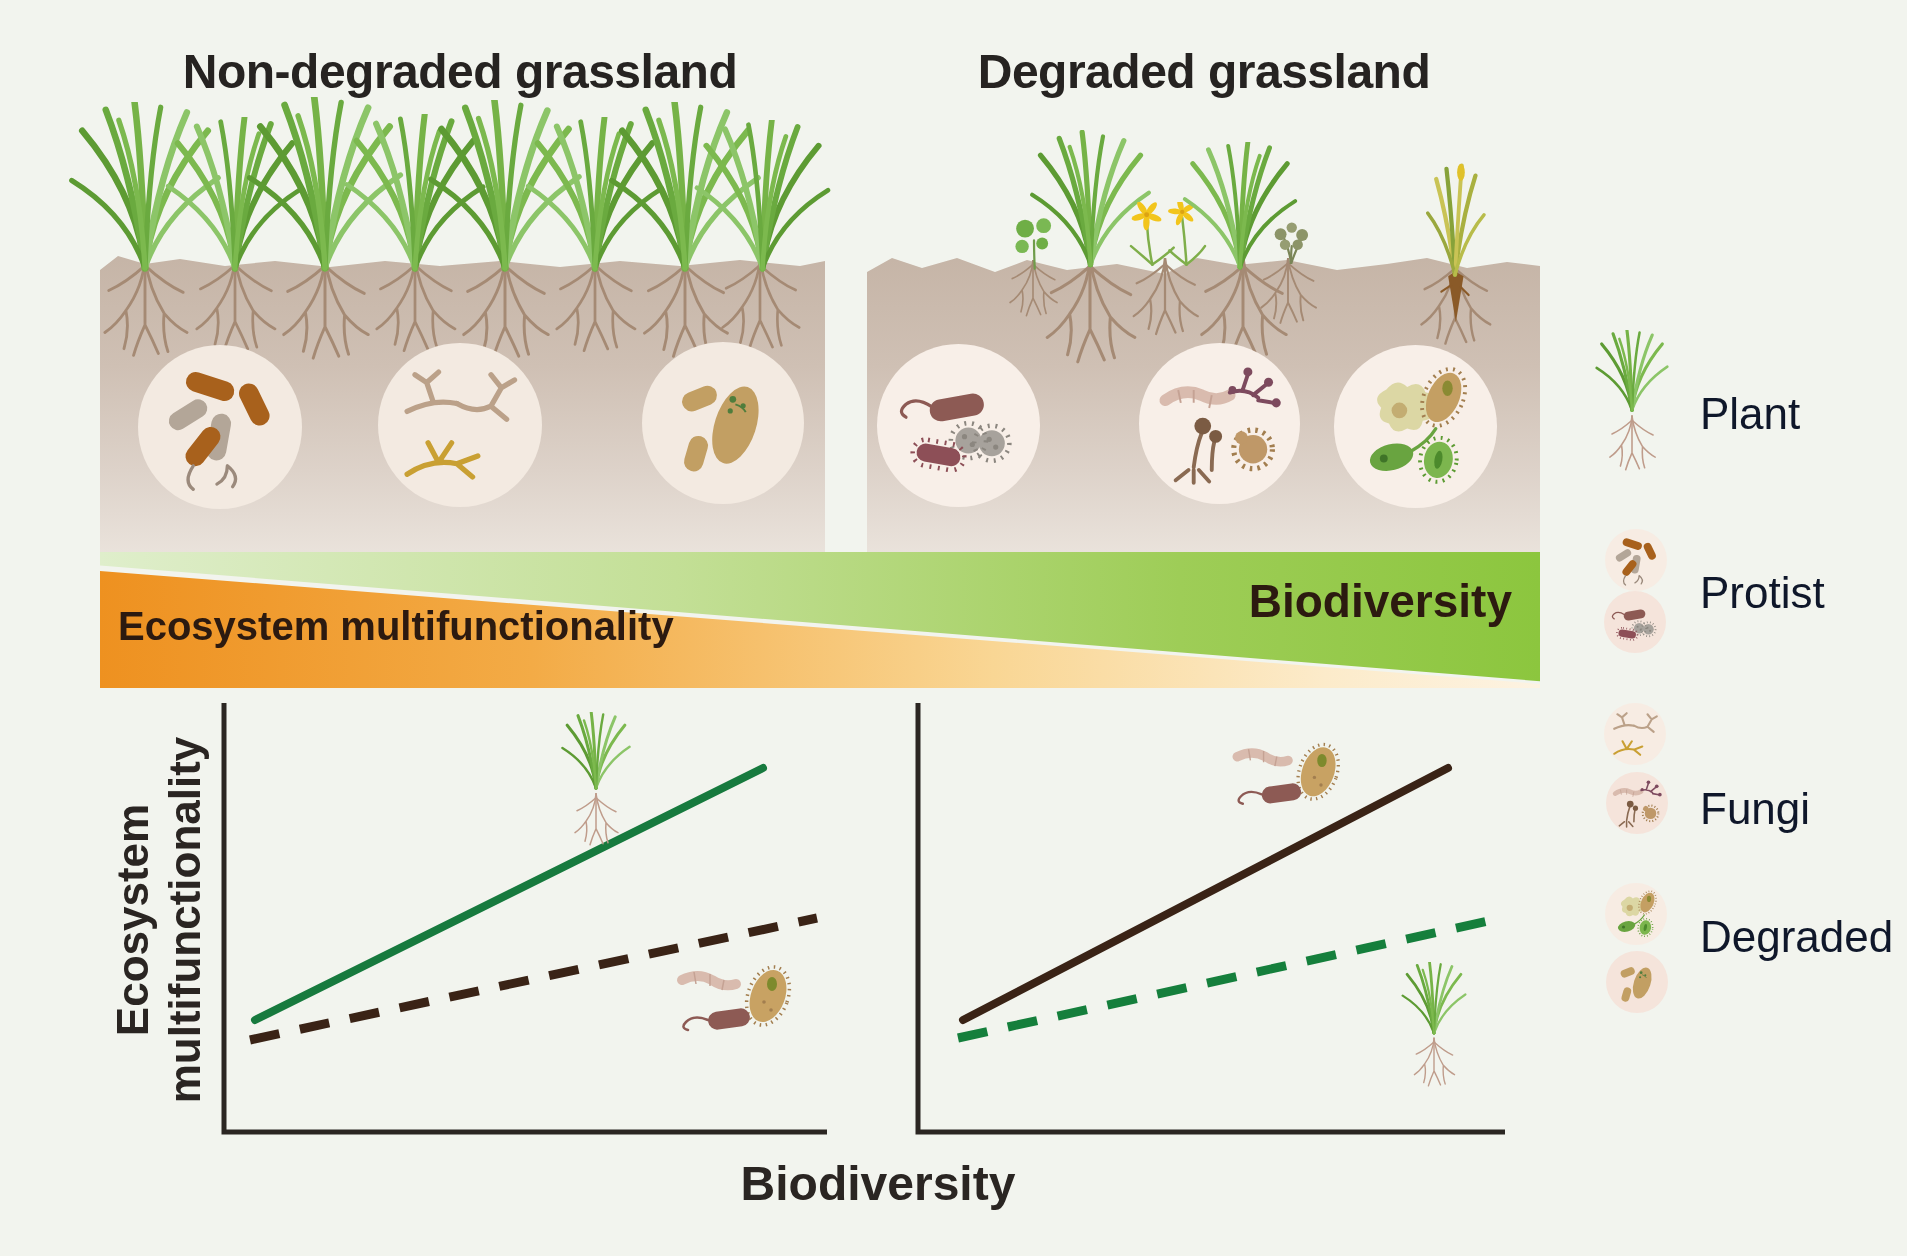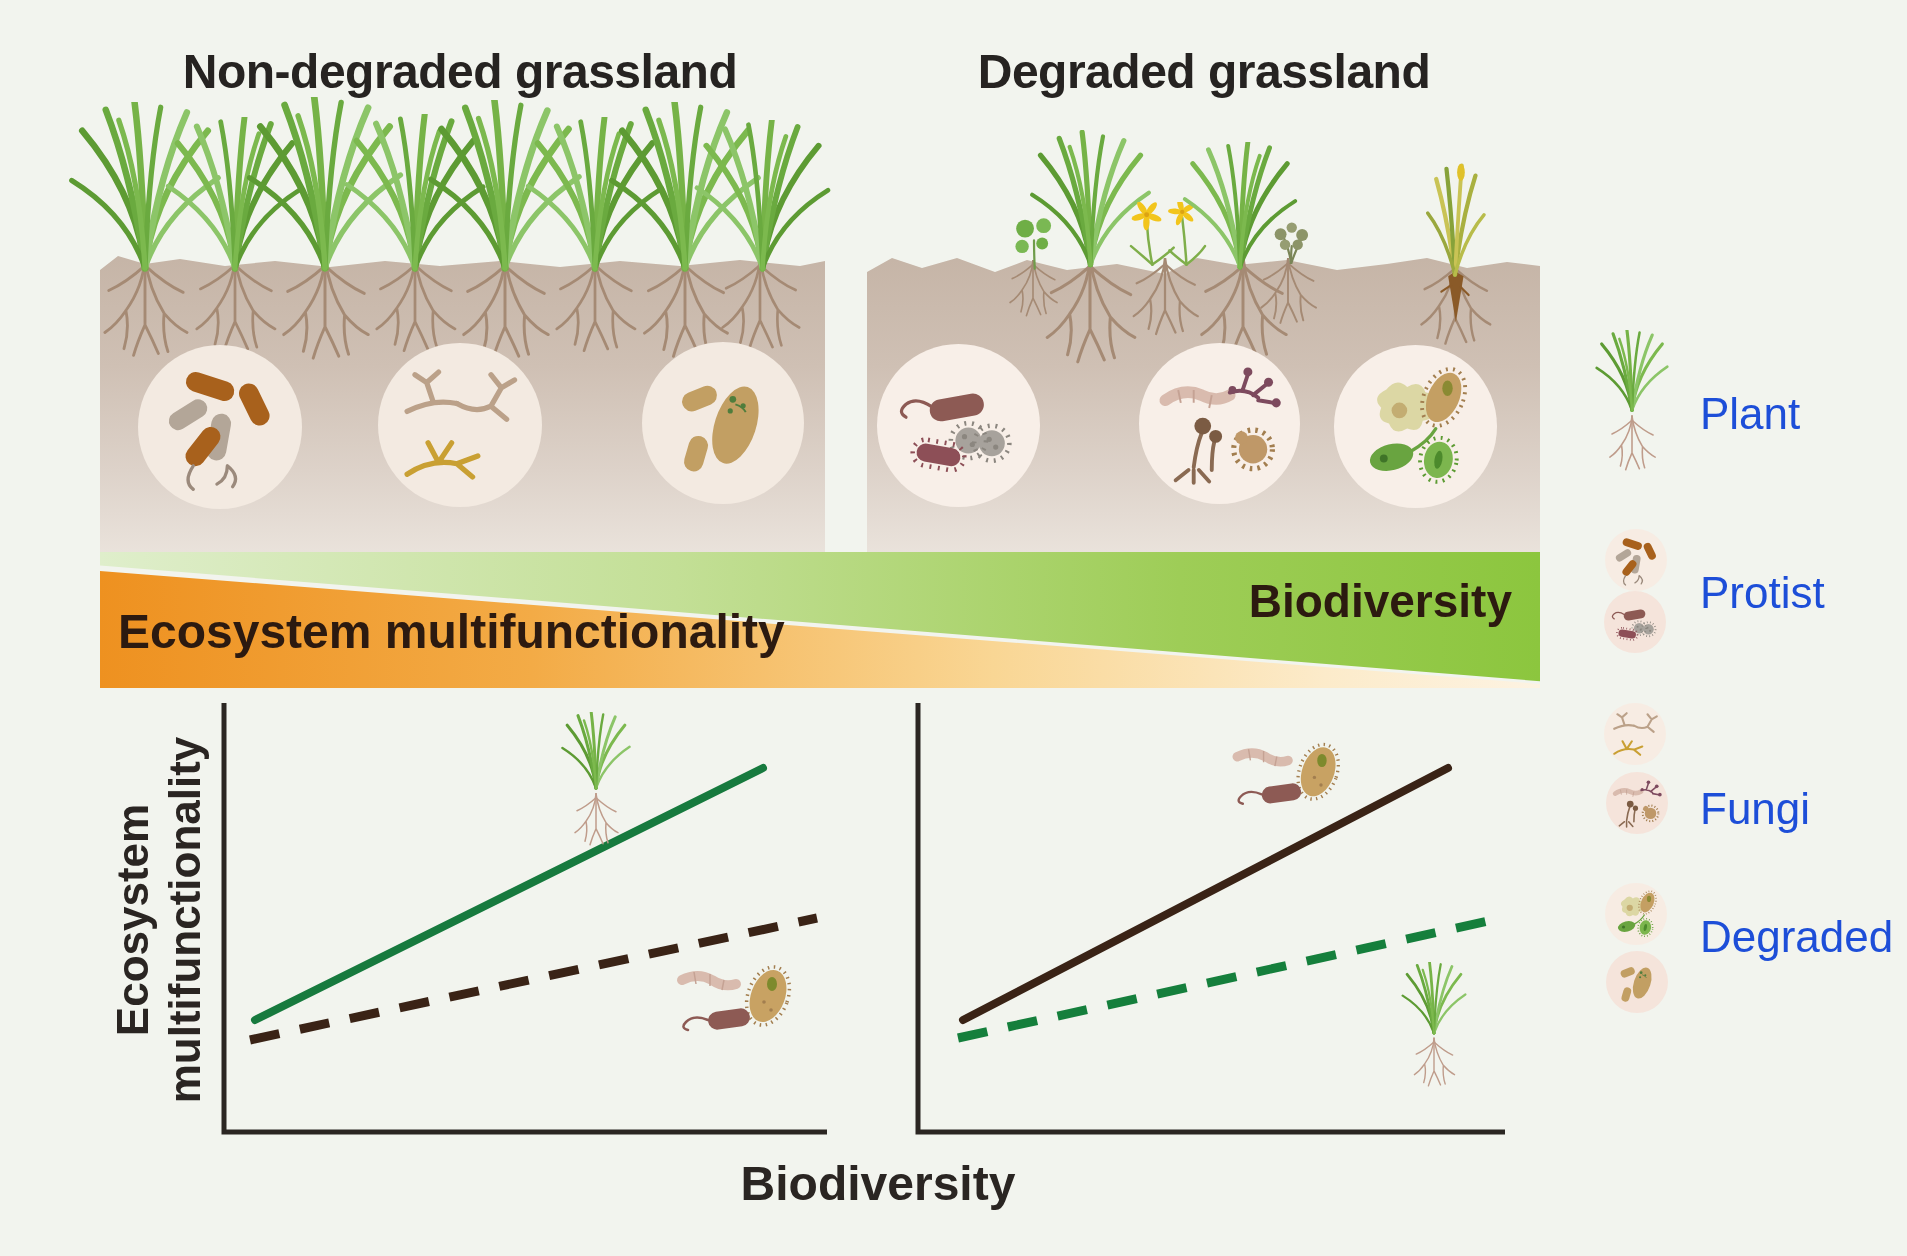--- a/index.html
+++ b/index.html
@@ -36,34 +36,34 @@
   .wedge{position:absolute;inset:0;}
   .wedge-orange{
     background:linear-gradient(90deg,#ee9120 0%,#f3ab46 30%,#f9d694 62%,#fcebca 85%,#fdf3e2 100%);
     clip-path:polygon(0 14%,100% 97%,100% 100%,0 100%);
   }
   .wedge-green{
     background:linear-gradient(90deg,#dfeecb 0%,#c3df96 40%,#9ecd57 75%,#8cc63e 100%);
     clip-path:polygon(0 0,100% 0,100% 95%,0 10%);
   }
   .banner-label{position:absolute;font-weight:700;color:#2c1a10;white-space:nowrap;}
-  #banner-label-left{left:18px;top:52px;font-size:48px;}
+  #banner-label-left{left:18px;top:52px;font-size:40px;}
   #banner-label-right{right:28px;top:22px;font-size:46px;}
   
   .ylabel{
     position:absolute;left:-62px;top:864px;width:450px;height:112px;
     transform:rotate(-90deg);
     text-align:center;font-weight:700;font-size:44px;line-height:1.18;color:#2a2522;
   }
   .xlabel{
     position:absolute;left:678px;top:1156px;width:400px;text-align:center;
     font-weight:700;font-size:48px;color:#2a2522;
   }
   
-  .legend-label{position:absolute;left:1700px;font-size:44px;color:#1d4ed8;}
+  .legend-label{position:absolute;left:1700px;font-size:44px;color:#0f172a;}
   .legend-circle{position:absolute;width:62px;height:62px;border-radius:50%;}
   .legend-circle svg{position:absolute;left:8%;top:8%;width:84%;height:84%;}
   .lc1{background:#f7ece3;}
   .lc2{background:#f5e4db;}
   svg{display:block;overflow:visible;}
 </style>
 </head>
 <body>
 
 <div class="stage">

